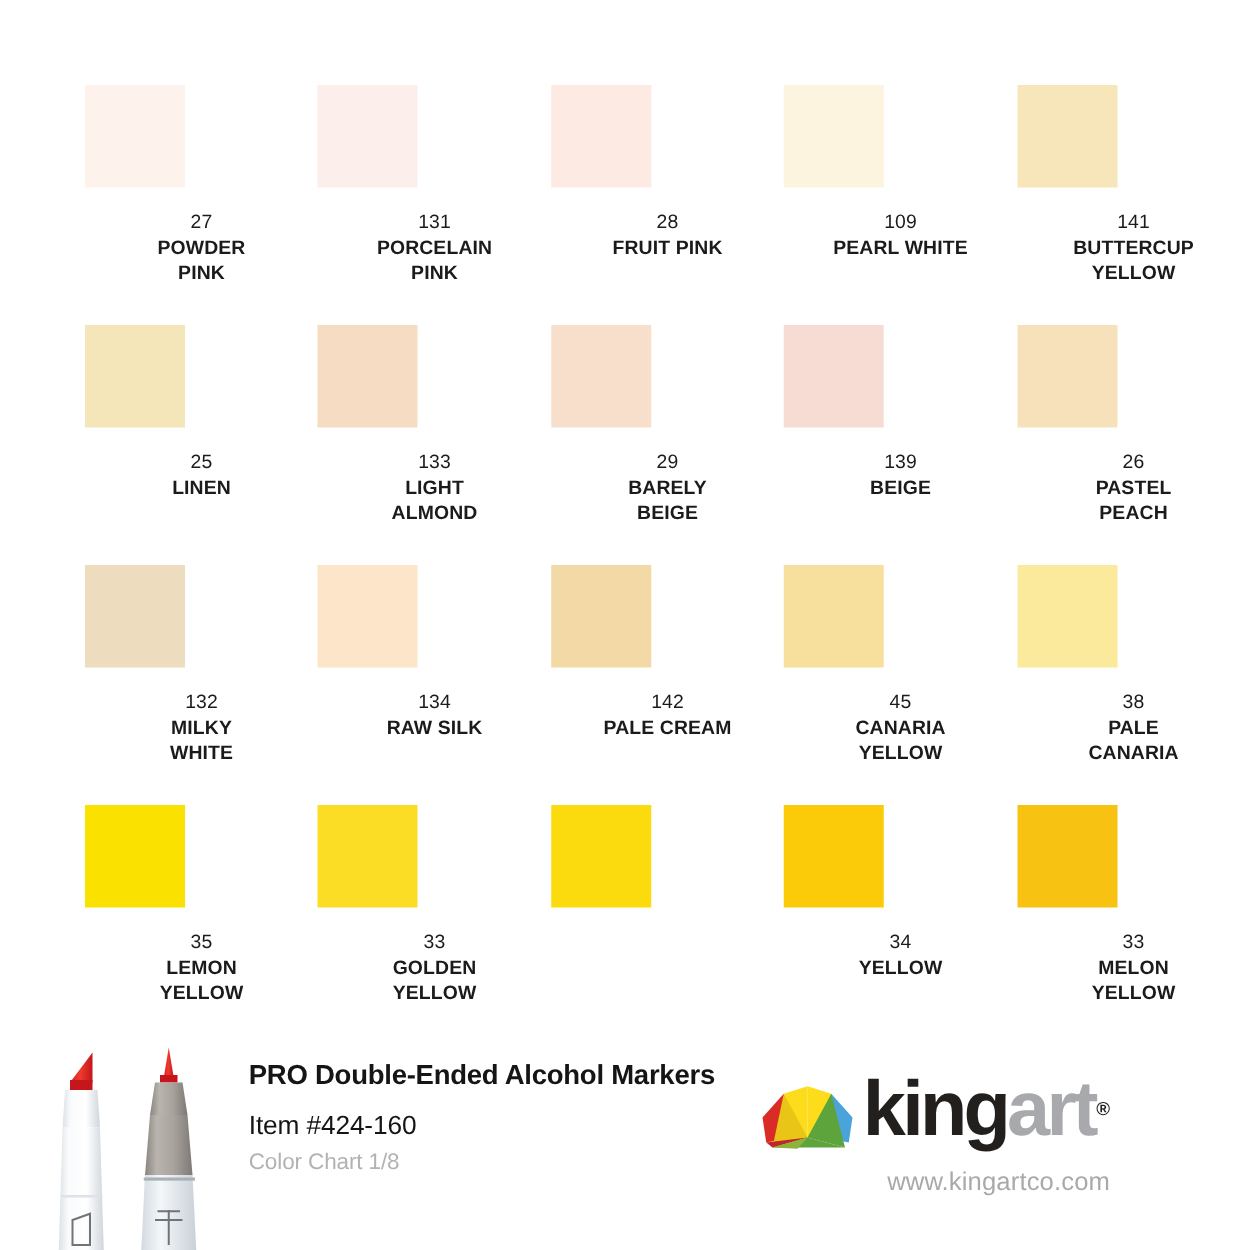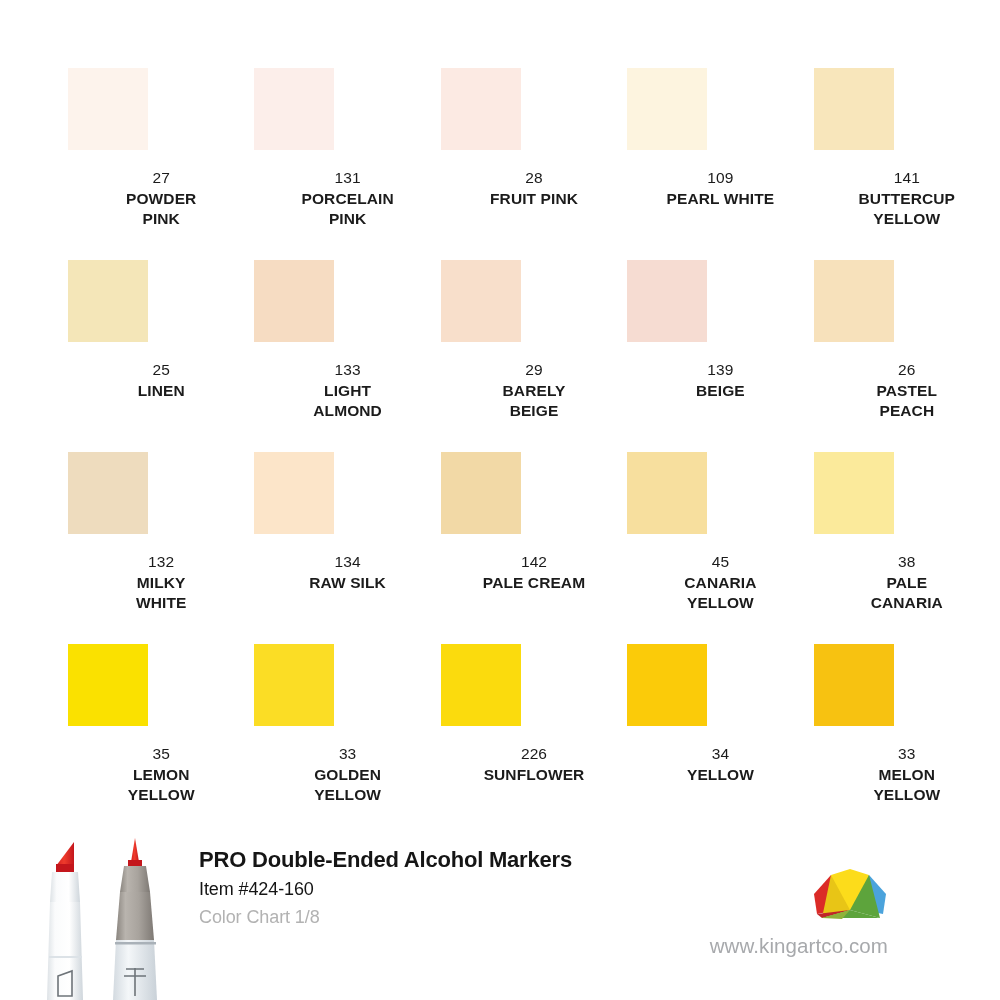--- a/index.html
+++ b/index.html
@@ -86,24 +86,24 @@
     width: 400px;
   }
   #product-title {
     font-size: 22px;
     font-weight: bold;
     line-height: 27px;
     color: #151515;
     letter-spacing: -0.2px;
   }
   #product-item {
-    font-size: 18px;
+    font-size: 21px;
     line-height: 28px;
     color: #151515;
-    margin-top: 2px;
+    margin-top: 14px;
     letter-spacing: -0.1px;
   }
   #product-chart {
     font-size: 18px;
     line-height: 28px;
     color: #b2b2b2;
     letter-spacing: -0.1px;
   }
 
   
@@ -248,21 +248,20 @@
 YELLOW</span></div>
       </div>
       <div class="swatch-cell">
         <div class="swatch-chip" title="GOLDEN
 YELLOW" style="background: rgb(251, 221, 37);"></div>
         <div class="swatch-label"><span class="swatch-code">33</span><span class="swatch-name">GOLDEN
 YELLOW</span></div>
       </div>
       <div class="swatch-cell">
         <div class="swatch-chip" title="SUNFLOWER" style="background: rgb(251, 219, 13);"></div>
-        <div class="swatch-label"><span class="swatch-code">226</span><span class="swatch-name">SUNFLOWER</span></div>
       </div>
       <div class="swatch-cell">
         <div class="swatch-chip" title="YELLOW" style="background: rgb(251, 203, 9);"></div>
         <div class="swatch-label"><span class="swatch-code">34</span><span class="swatch-name">YELLOW</span></div>
       </div>
       <div class="swatch-cell">
         <div class="swatch-chip" title="MELON
 YELLOW" style="background: rgb(247, 194, 17);"></div>
         <div class="swatch-label"><span class="swatch-code">33</span><span class="swatch-name">MELON
 YELLOW</span></div>
@@ -330,17 +329,22 @@
         <polygon points="2,28 19,9 26,44 5,48" fill="#DB2B27"></polygon>
         <polygon points="19,9 38,3 38,44 26,44" fill="#FCDC1B"></polygon>
         <polygon points="38,3 57,9 50,44 38,44" fill="#FCDC1B"></polygon>
         <polygon points="57,9 74,28 71,48 50,44" fill="#4BA3DC"></polygon>
         <polygon points="19,9 38,44 10,52" fill="#E8C516"></polygon>
         <polygon points="5,48 38,44 10,52" fill="#C0262A"></polygon>
         <polygon points="38,44 57,9 68,52" fill="#5DA43C"></polygon>
         <polygon points="10,52 38,44 68,52" fill="#5DA43C"></polygon>
         <polygon points="10,52 38,44 30,53" fill="#8FB23A"></polygon>
       </svg>
+      <div id="brand-wordmark">
+        <span class="wm-dark">king</span>
+          <span class="wm-gray">art</span>
+          <span id="brand-reg">®</span>
+      </div>
     </div>
     <div id="brand-url">www.kingartco.com</div>
   </div>
 
 </div>
 
 </body></html>

